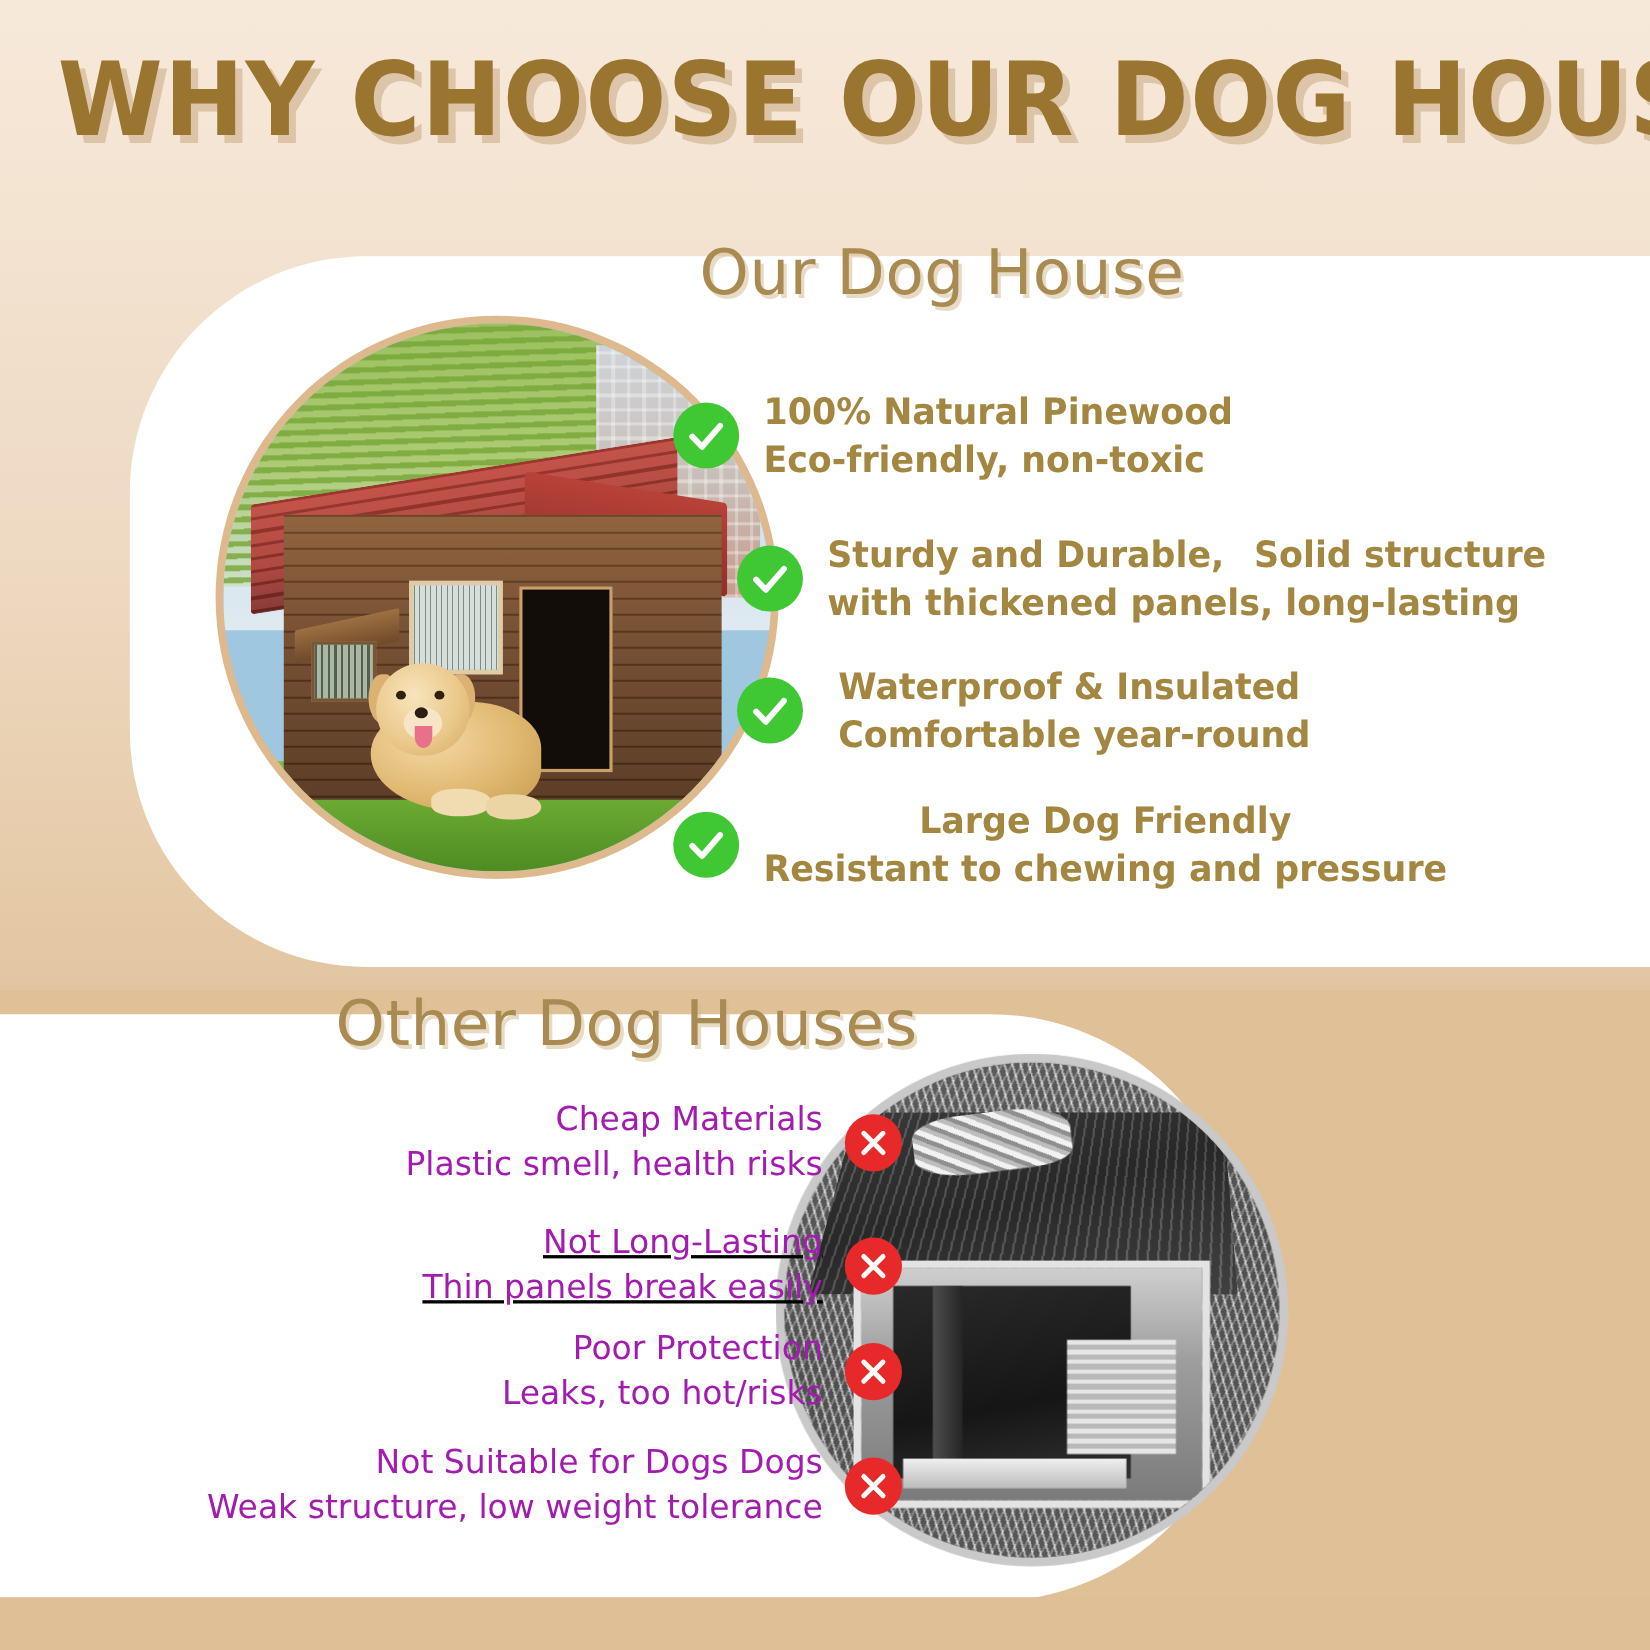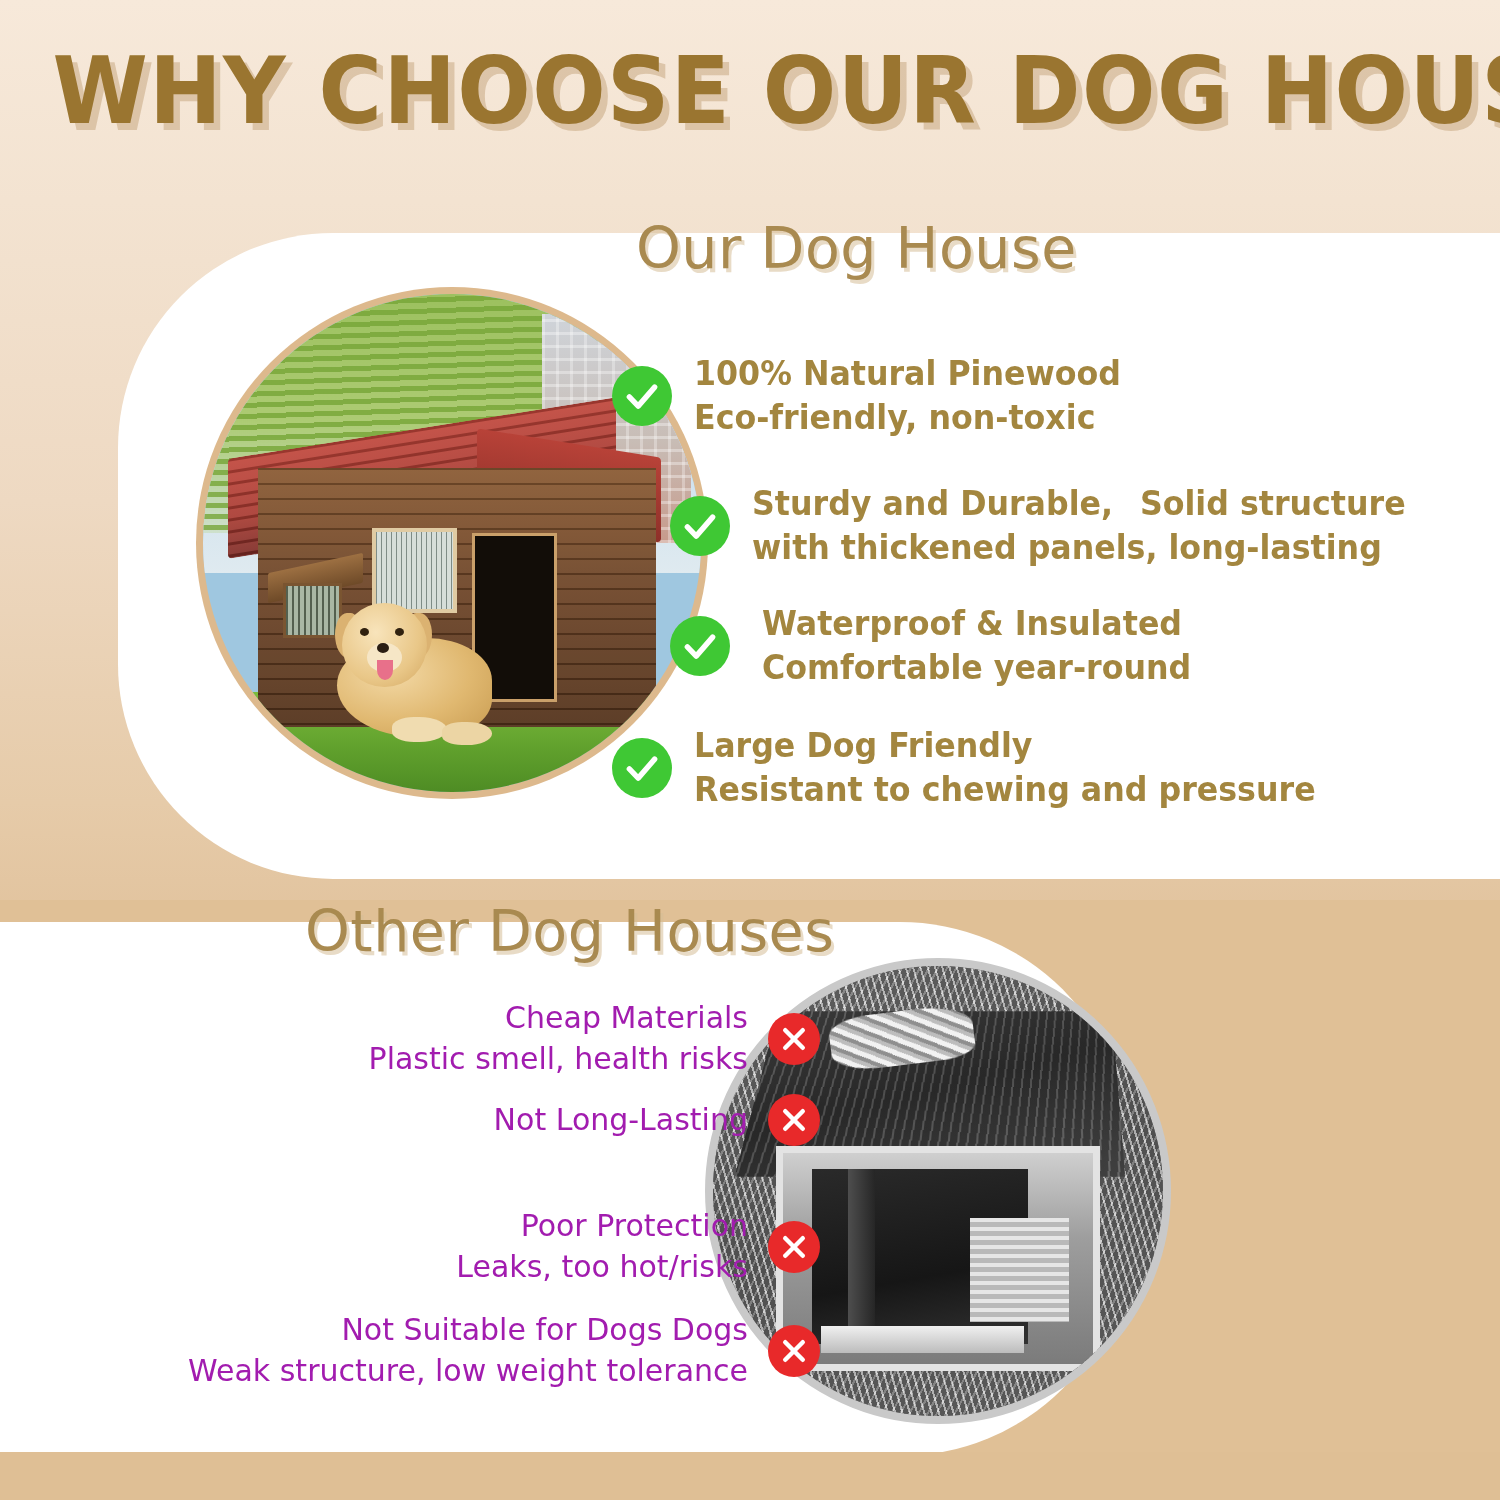--- a/index.html
+++ b/index.html
@@ -246,21 +246,21 @@
   .pro-item {
     position: absolute;
     display: flex;
     align-items: center;
     gap: 22px;
     margin-top: 16px;
   }
   .pro-item.p0 { left: 4px;  top: 0px;   }
   .pro-item.p1 { left: 62px; top: 130px; }
   .pro-item.p2 { left: 62px; top: 250px; gap: 32px; }
-  .pro-item.p3 { left: 4px;  top: 372px; }
+  .pro-item.p3 { left: 4px;  top: 372px; text-align: center; }
 
   .check-icon {
     flex: 0 0 auto;
     width: 60px; height: 60px;
     border-radius: 50%;
     background: #3fc834;
     display: flex;
     align-items: center;
     justify-content: center;
   }
@@ -287,21 +287,21 @@
   }
   .con-item {
     position: absolute;
     display: flex;
     align-items: center;
     justify-content: flex-end;
     gap: 20px;
     width: 700px;
   }
   .con-item.c0 { top: 0px;   }
-  .con-item.c1 { top: 96px; }
+  .con-item.c1 { top: 112px; text-decoration: underline; }
   .con-item.c2 { top: 208px; }
   .con-item.c3 { top: 312px; }
 
   .con-text {
     font-family: "DejaVu Sans", sans-serif;
     font-weight: 400;
     font-size: 30px;
     line-height: 1.36;
     color: #a21caf;
     text-align: right;
@@ -443,20 +443,21 @@
         <svg viewBox="0 0 24 24" fill="none" stroke="#ffffff" stroke-width="3.6" stroke-linecap="round">
             <line x1="5" y1="5" x2="19" y2="19"></line>
             <line x1="19" y1="5" x2="5" y2="19"></line>
           </svg>
       </span>
     </div>
 
     <div class="con-item c1">
       <span class="con-text">
         <span>Not Long-Lasting</span>
+        <span class="l2">Thin panels break easily</span>
       </span>
       <span class="x-icon">
         <svg viewBox="0 0 24 24" fill="none" stroke="#ffffff" stroke-width="3.6" stroke-linecap="round">
             <line x1="5" y1="5" x2="19" y2="19"></line>
             <line x1="19" y1="5" x2="5" y2="19"></line>
           </svg>
       </span>
     </div>
 
     <div class="con-item c2">

